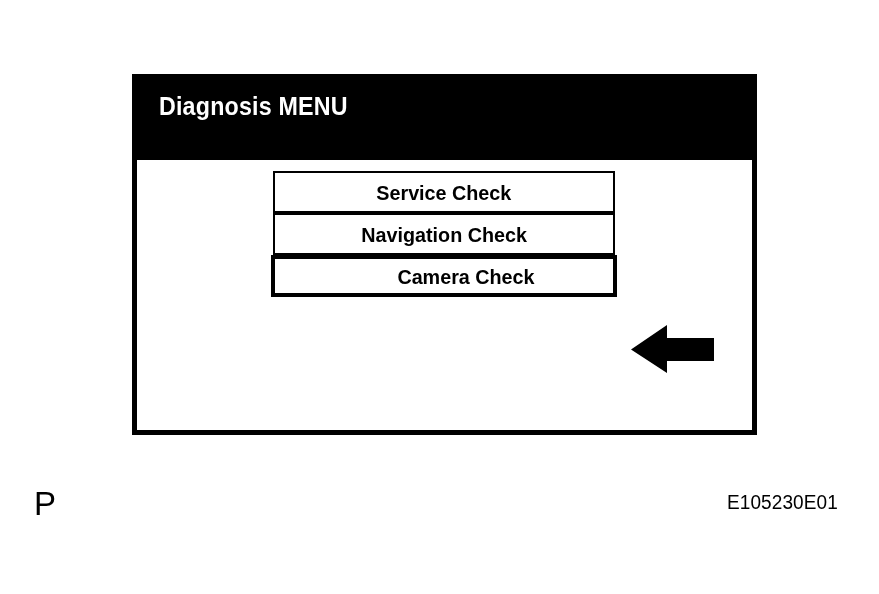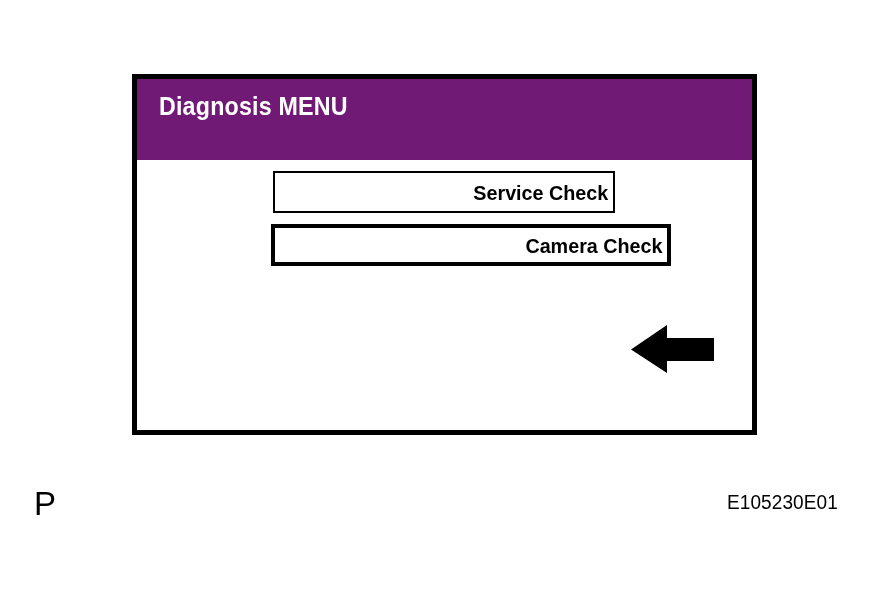--- a/index.html
+++ b/index.html
@@ -27,21 +27,21 @@
     border: 5px solid #000000;
     background: #ffffff;
   }
 
   #screen-header {
     position: absolute;
     left: 0;
     top: 0;
     width: 100%;
     height: 81px;
-    background: #701a75;
+    background: #000000;
   }
 
   #screen-title {
     position: absolute;
     left: 22px;
     top: 13px;
     color: #ffffff;
     font-size: 25px;
     font-weight: bold;
     letter-spacing: 0.2px;
@@ -59,28 +59,27 @@
     width: 342px;
   }
 
   .menu-button {
     position: relative;
     box-sizing: border-box;
     width: 342px;
     height: 42px;
     border: 2px solid #000000;
     background: #ffffff;
-    margin-bottom: 11px;
     display: flex;
     align-items: center;
-    justify-content: flex-end;
+    justify-content: center;
   }
 
   .menu-button.selected {
-    width: 400px;
+    width: 346px;
     margin-left: -2px;
     border-width: 4px;
     padding-left: 44px;
   }
 
   .menu-button-label {
     color: #000000;
     font-size: 21px;
     font-weight: bold;
     font-family: "Liberation Sans", sans-serif;
@@ -132,20 +131,23 @@
     <div id="screen-title">Diagnosis MENU</div>
   </div>
 
   <div id="menu-list">
 
     <div class="menu-button">
       <span class="menu-button-label">Service Check</span>
     </div>
 
 
+    <div class="menu-button">
+      <span class="menu-button-label">Navigation Check</span>
+    </div>
 
     <div class="menu-button selected">
       <span class="menu-button-label">Camera Check</span>
     </div>
 
 
   </div>
 </div>
 
 <svg id="pointer-arrow" viewBox="0 0 83 49">

